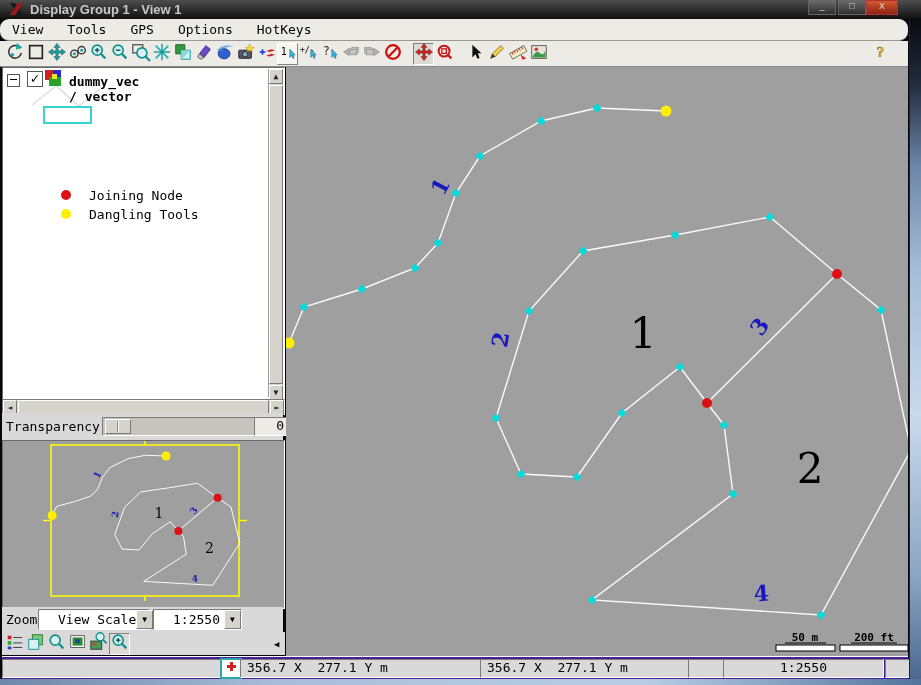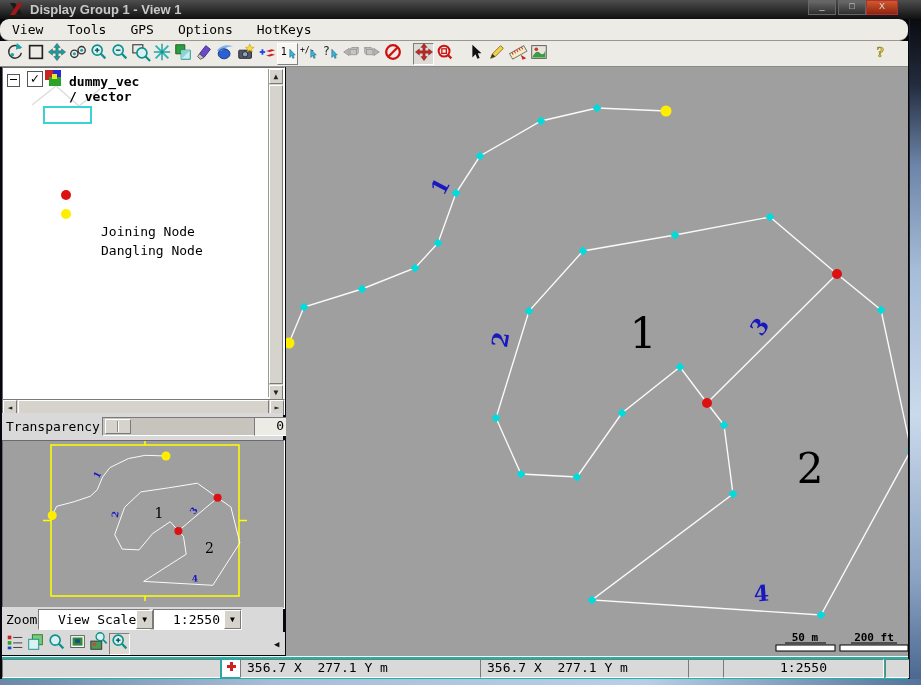--- a/index.html
+++ b/index.html
@@ -29,21 +29,21 @@
   .tree-panel{left:2px;top:67px;width:281px;height:332px;background:#fff;border:1px solid;border-color:#6a6a6a #fff #fff #6a6a6a;}
   .tree-row{left:4px;top:3px;height:17px;}
   .expand-box{left:4px;top:6px;width:11px;height:11px;background:#fff;border:1px solid #555;}
   .expand-box span{display:block;width:7px;height:1px;background:#000;margin:4px auto 0;}
   .layer-check{left:24px;top:3px;width:14px;height:14px;background:#fff;border:1px solid #555;
                font-size:14px;font-weight:bold;line-height:12px;text-align:center;}
   .layer-icon{left:42px;top:2px;}
   .layer-label{left:62px;top:3px;font-weight:bold;}
   .legend-row{left:0;height:16px;}
   .legend-dot{position:absolute;left:58px;top:2px;width:10px;height:10px;border-radius:50%;}
-  .legend-label{position:absolute;left:98px;top:0;margin-top:36px;}
+  .legend-label{position:absolute;left:86px;top:0;}
   .vscroll{right:1px;top:1px;width:14px;height:328px;background:#d6d3cd;border-left:1px solid #9a9a9a;}
   .scroll-arrow{width:12px;height:13px;background:#d6d3cd;text-align:center;font-size:8px;line-height:13px;color:#222;}
   .hscroll{left:2px;top:399px;width:281px;height:14px;background:#d6d3cd;border:1px solid;border-color:#7a7a7a #fff #fff #7a7a7a;display:flex;}
   .hthumb{flex:1;margin:0 1px;}
   
   .transp-row{left:2px;top:413px;width:281px;height:27px;background:#d9d9d9;}
   .transp-label{left:4px;top:6px;}
   .slider-track{left:100px;top:4px;width:151px;height:17px;background:#c7c4be;}
   .slider-handle{left:2px;top:1px;width:24px;height:13px;background:#d6d3cd;}
   .slider-ridge{display:block;width:1px;height:11px;background:#8a8a8a;margin:0 auto;border-right:1px solid #fff;}
@@ -55,21 +55,21 @@
   .zoom-label{left:4px;top:5px;}
   .combo{top:2px;height:19px;background:#fff;display:flex;align-items:center;}
   .combo-text{flex:1;padding-left:19px;white-space:pre;}
   .combo-arrow{width:15px;height:17px;background:#d6d3cd;text-align:center;font-size:8px;line-height:17px;color:#000;flex:0 0 auto;}
   
   .minibar{left:2px;top:632px;width:281px;height:23px;background:#d9d9d9;display:flex;align-items:center;padding-left:2px;}
   .collapse-arrow{position:absolute;left:272px;top:7px;font-size:9px;color:#111;}
   
   .canvas{left:286px;top:67px;width:622px;height:589px;background:#9f9f9f;}
   
-  .statusbar{left:2px;top:656px;width:906px;height:23px;background:#14b8a6;border-top:1px solid #fff;}
+  .statusbar{left:2px;top:656px;width:906px;height:23px;background:#4c1d95;border-top:1px solid #fff;}
   .sb-panel{top:2px;height:17px;background:#d9d9d9;line-height:16px;padding-left:6px;white-space:pre;}
   .sb-icon{left:218px;top:1px;width:18px;height:17px;background:#fff;border:2px solid #2aa8a8;}
   .bottom-strip{left:0;top:679px;width:921px;height:6px;background:linear-gradient(90deg,#6e86a8,#a9bdd8 30%,#b9cee6 70%,#53739b);}
   .right-strip{left:909px;top:19px;width:12px;height:660px;border-left:1px solid #1d232e;
       background:linear-gradient(#0a0b10 0%,#232c3e 10%,#6c84a8 22%,#a6bcd8 38%,#cadaec 60%,#8aa2c2 85%,#4c6890 100%);}
 </style>
 </head>
 <body>
 
 <div class="root">
@@ -289,21 +289,21 @@
       </span>
       <span class="abs layer-label">dummy_vec / vector</span>
     </div>
     <div id="legend-rows" class="abs" style="left:0;top:120px;width:260px;">
         <div class="legend-row" style="position: relative; margin-bottom: 3px;">
           <span class="legend-dot" style="background: rgb(221, 17, 17);"></span>
           <span class="legend-label">Joining Node</span>
         </div>
         <div class="legend-row" style="position: relative; margin-bottom: 3px;">
           <span class="legend-dot" style="background: rgb(255, 238, 0);"></span>
-          <span class="legend-label">Dangling Node</span>
+          <span class="legend-label">Dangling Tools</span>
         </div>
       </div>
     <div class="abs vscroll">
       <div class="scroll-arrow raised">▲</div>
       <div class="raised" style="height:297px;margin:1px 0;"></div>
       <div class="scroll-arrow raised">▼</div>
     </div>
   </div>
   <div class="abs hscroll">
     <div class="scroll-arrow raised">◄</div>

